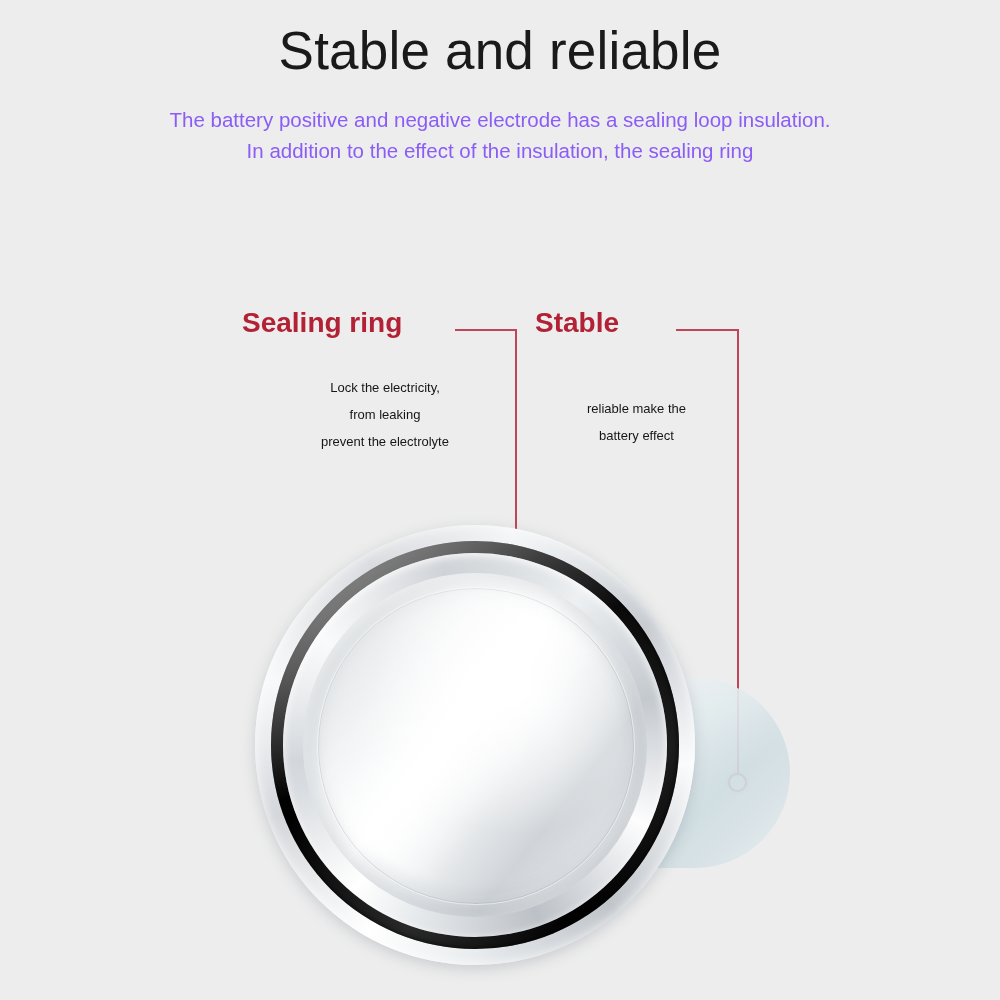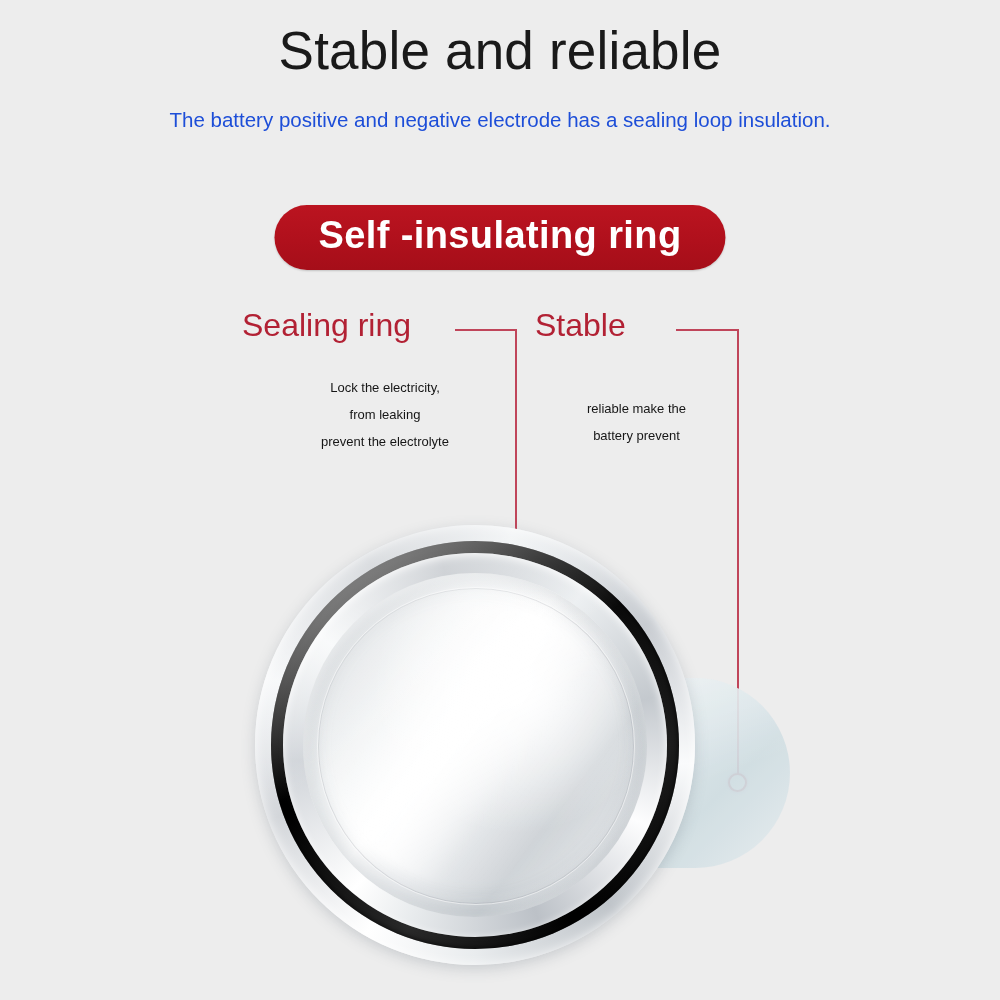--- a/index.html
+++ b/index.html
@@ -34,21 +34,21 @@
     line-height: 1.08;
   }
   .subtitle {
     position: absolute;
     top: 104px;
     left: 0;
     width: 1000px;
     text-align: center;
     font-size: 20.5px;
     font-weight: 400;
-    color: #1d4ed8;
+    color: #8b5cf6;
     line-height: 31px;
   }
   .subtitle div { white-space: nowrap; }
 
   
   .banner {
     position: absolute;
     top: 205px;
     left: 50%;
     transform: translateX(-50%);
@@ -63,22 +63,22 @@
     font-weight: 700;
     color: #ffffff;
     letter-spacing: 0.4px;
     line-height: 1.15;
     white-space: nowrap;
   }
 
   
   .callout-label {
     position: absolute;
-    font-size: 32px;
-    font-weight: 400;
+    font-size: 28px;
+    font-weight: 700;
     color: #b22134;
     white-space: nowrap;
     line-height: 1.1;
   }
   #label-sealing-ring { left: 242px; top: 308px; }
   #label-sealing      { left: 535px; top: 308px; }
 
   .callout-body {
     position: absolute;
     font-size: 13px;
@@ -265,39 +265,37 @@
 </style>
 </head>
 <body>
 
 <div class="page">
 
   <div class="title">Stable and reliable</div>
 
   <div class="subtitle">
     <div>The battery positive and negative electrode has a sealing loop insulation.</div>
-  </div>
-
-  <div class="banner">
-    <div class="banner-text">Self -insulating ring</div>
-  </div>
+    <div>In addition to the effect of the insulation, the sealing ring</div>
+  </div>
+
 
   <div class="callout-label" id="label-sealing-ring">Sealing ring</div>
 
   <div class="callout-body" id="body-sealing-ring">
     <div>Lock the electricity,</div>
     <div>from leaking</div>
     <div>prevent the electrolyte</div>
   </div>
 
   <div class="callout-label" id="label-sealing">Stable</div>
 
   <div class="callout-body" id="body-sealing">
     <div>reliable make the</div>
-    <div>battery prevent</div>
+    <div>battery effect</div>
   </div>
 
   <div class="leader">
     <div class="leader-h" id="leader1-h"></div>
     <div class="leader-v" id="leader1-v"></div>
     <div class="leader-dot" id="leader1-dot"></div>
   </div>
 
   <div class="leader">
     <div class="leader-h" id="leader2-h"></div>

